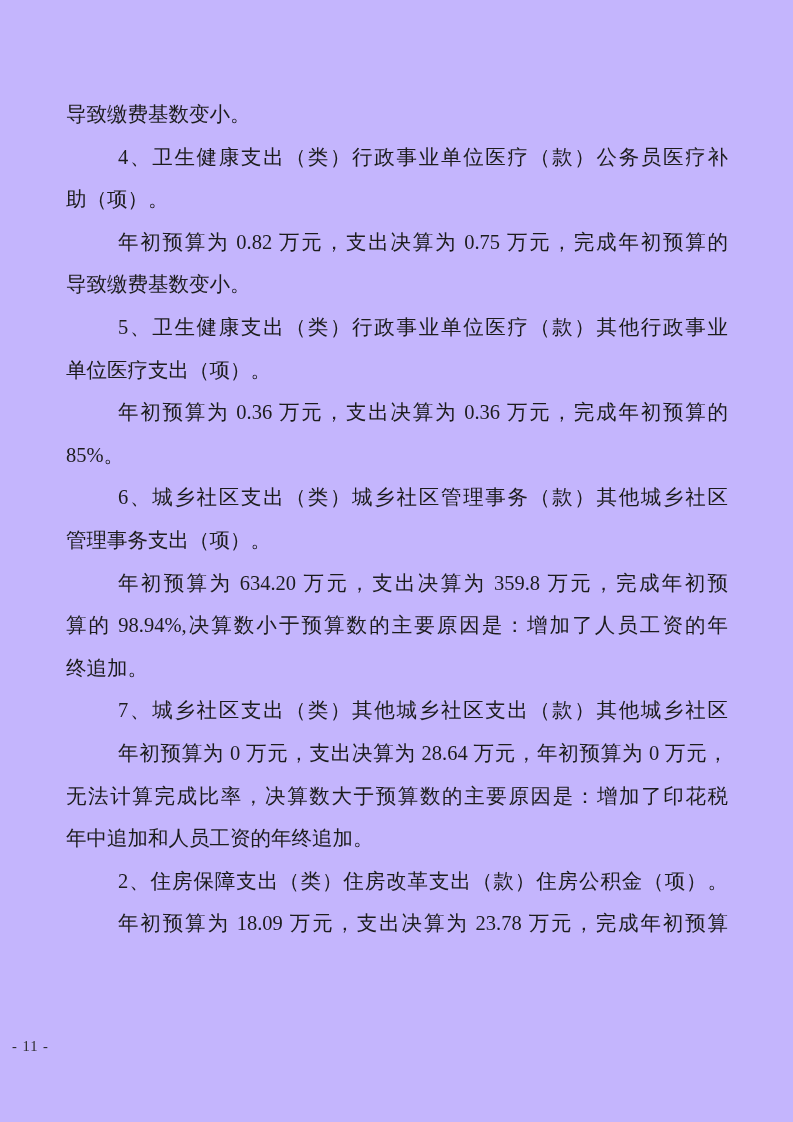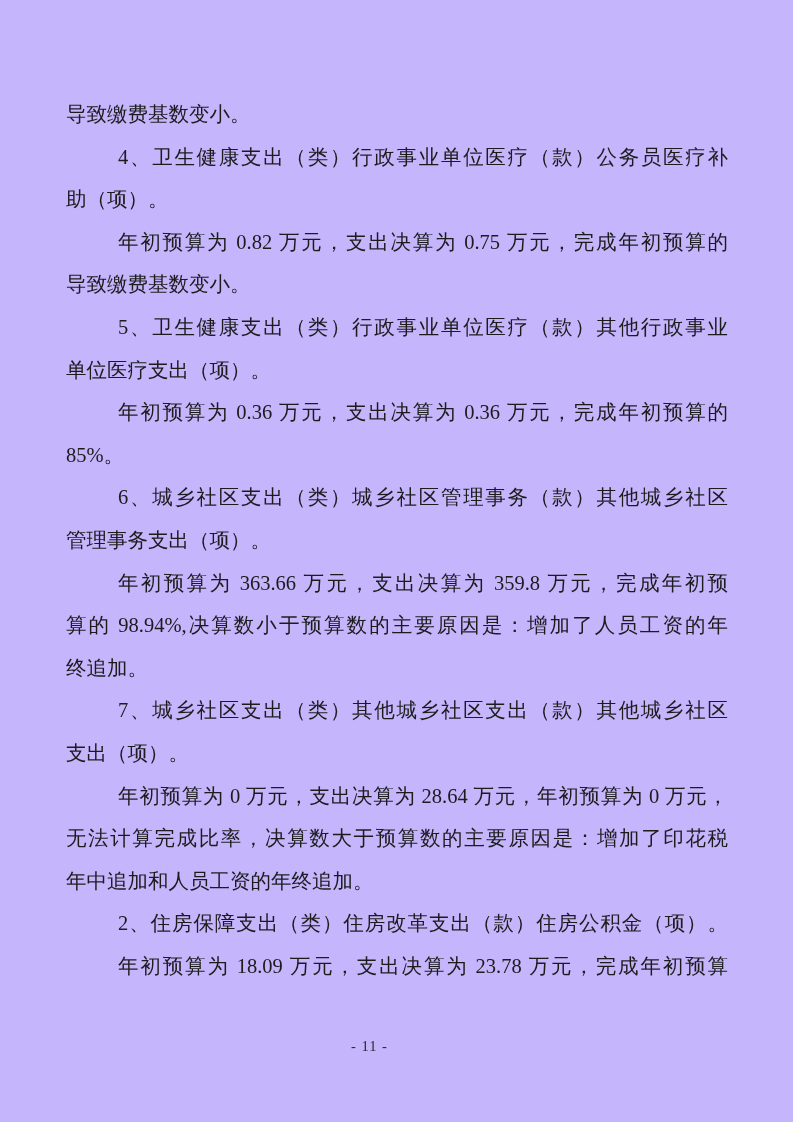--- a/index.html
+++ b/index.html
@@ -37,24 +37,23 @@
     letter-spacing: 0px;
   }
   .line.end {
     text-align-last: left;
   }
   .line.indent {
     text-indent: 52px;
   }
   .footer {
     position: absolute;
-    left: 4px;
+    left: 12px;
     width: 731px;
     top: 1038px;
-    text-align: center;
     font-size: 14.5px;
     color: #2a2a2a;
     letter-spacing: 1px;
   }
 </style>
 </head>
 <body>
 
 <div class="page">
   <div class="content" id="content">
@@ -75,27 +74,26 @@
       </div>
       <div class="paragraph">
         <div class="line indent">年初预算为 0.36 万元，支出决算为 0.36 万元，完成年初预算的</div>
         <div class="line end">85%。</div>
       </div>
       <div class="paragraph">
         <div class="line indent">6、城乡社区支出（类）城乡社区管理事务（款）其他城乡社区</div>
         <div class="line end">管理事务支出（项）。</div>
       </div>
       <div class="paragraph">
-        <div class="line indent">年初预算为 363.66 万元，支出决算为 359.8 万元，完成年初预</div>
+        <div class="line indent">年初预算为 634.20 万元，支出决算为 359.8 万元，完成年初预</div>
         <div class="line">算的 98.94%,决算数小于预算数的主要原因是：增加了人员工资的年</div>
         <div class="line end">终追加。</div>
       </div>
       <div class="paragraph">
         <div class="line indent">7、城乡社区支出（类）其他城乡社区支出（款）其他城乡社区</div>
-        <div class="line end">支出（项）。</div>
       </div>
       <div class="paragraph">
         <div class="line indent">年初预算为 0 万元，支出决算为 28.64 万元，年初预算为 0 万元，</div>
         <div class="line">无法计算完成比率，决算数大于预算数的主要原因是：增加了印花税</div>
         <div class="line end">年中追加和人员工资的年终追加。</div>
       </div>
       <div class="paragraph">
         <div class="line indent">2、住房保障支出（类）住房改革支出（款）住房公积金（项）。</div>
       </div>
       <div class="paragraph">

